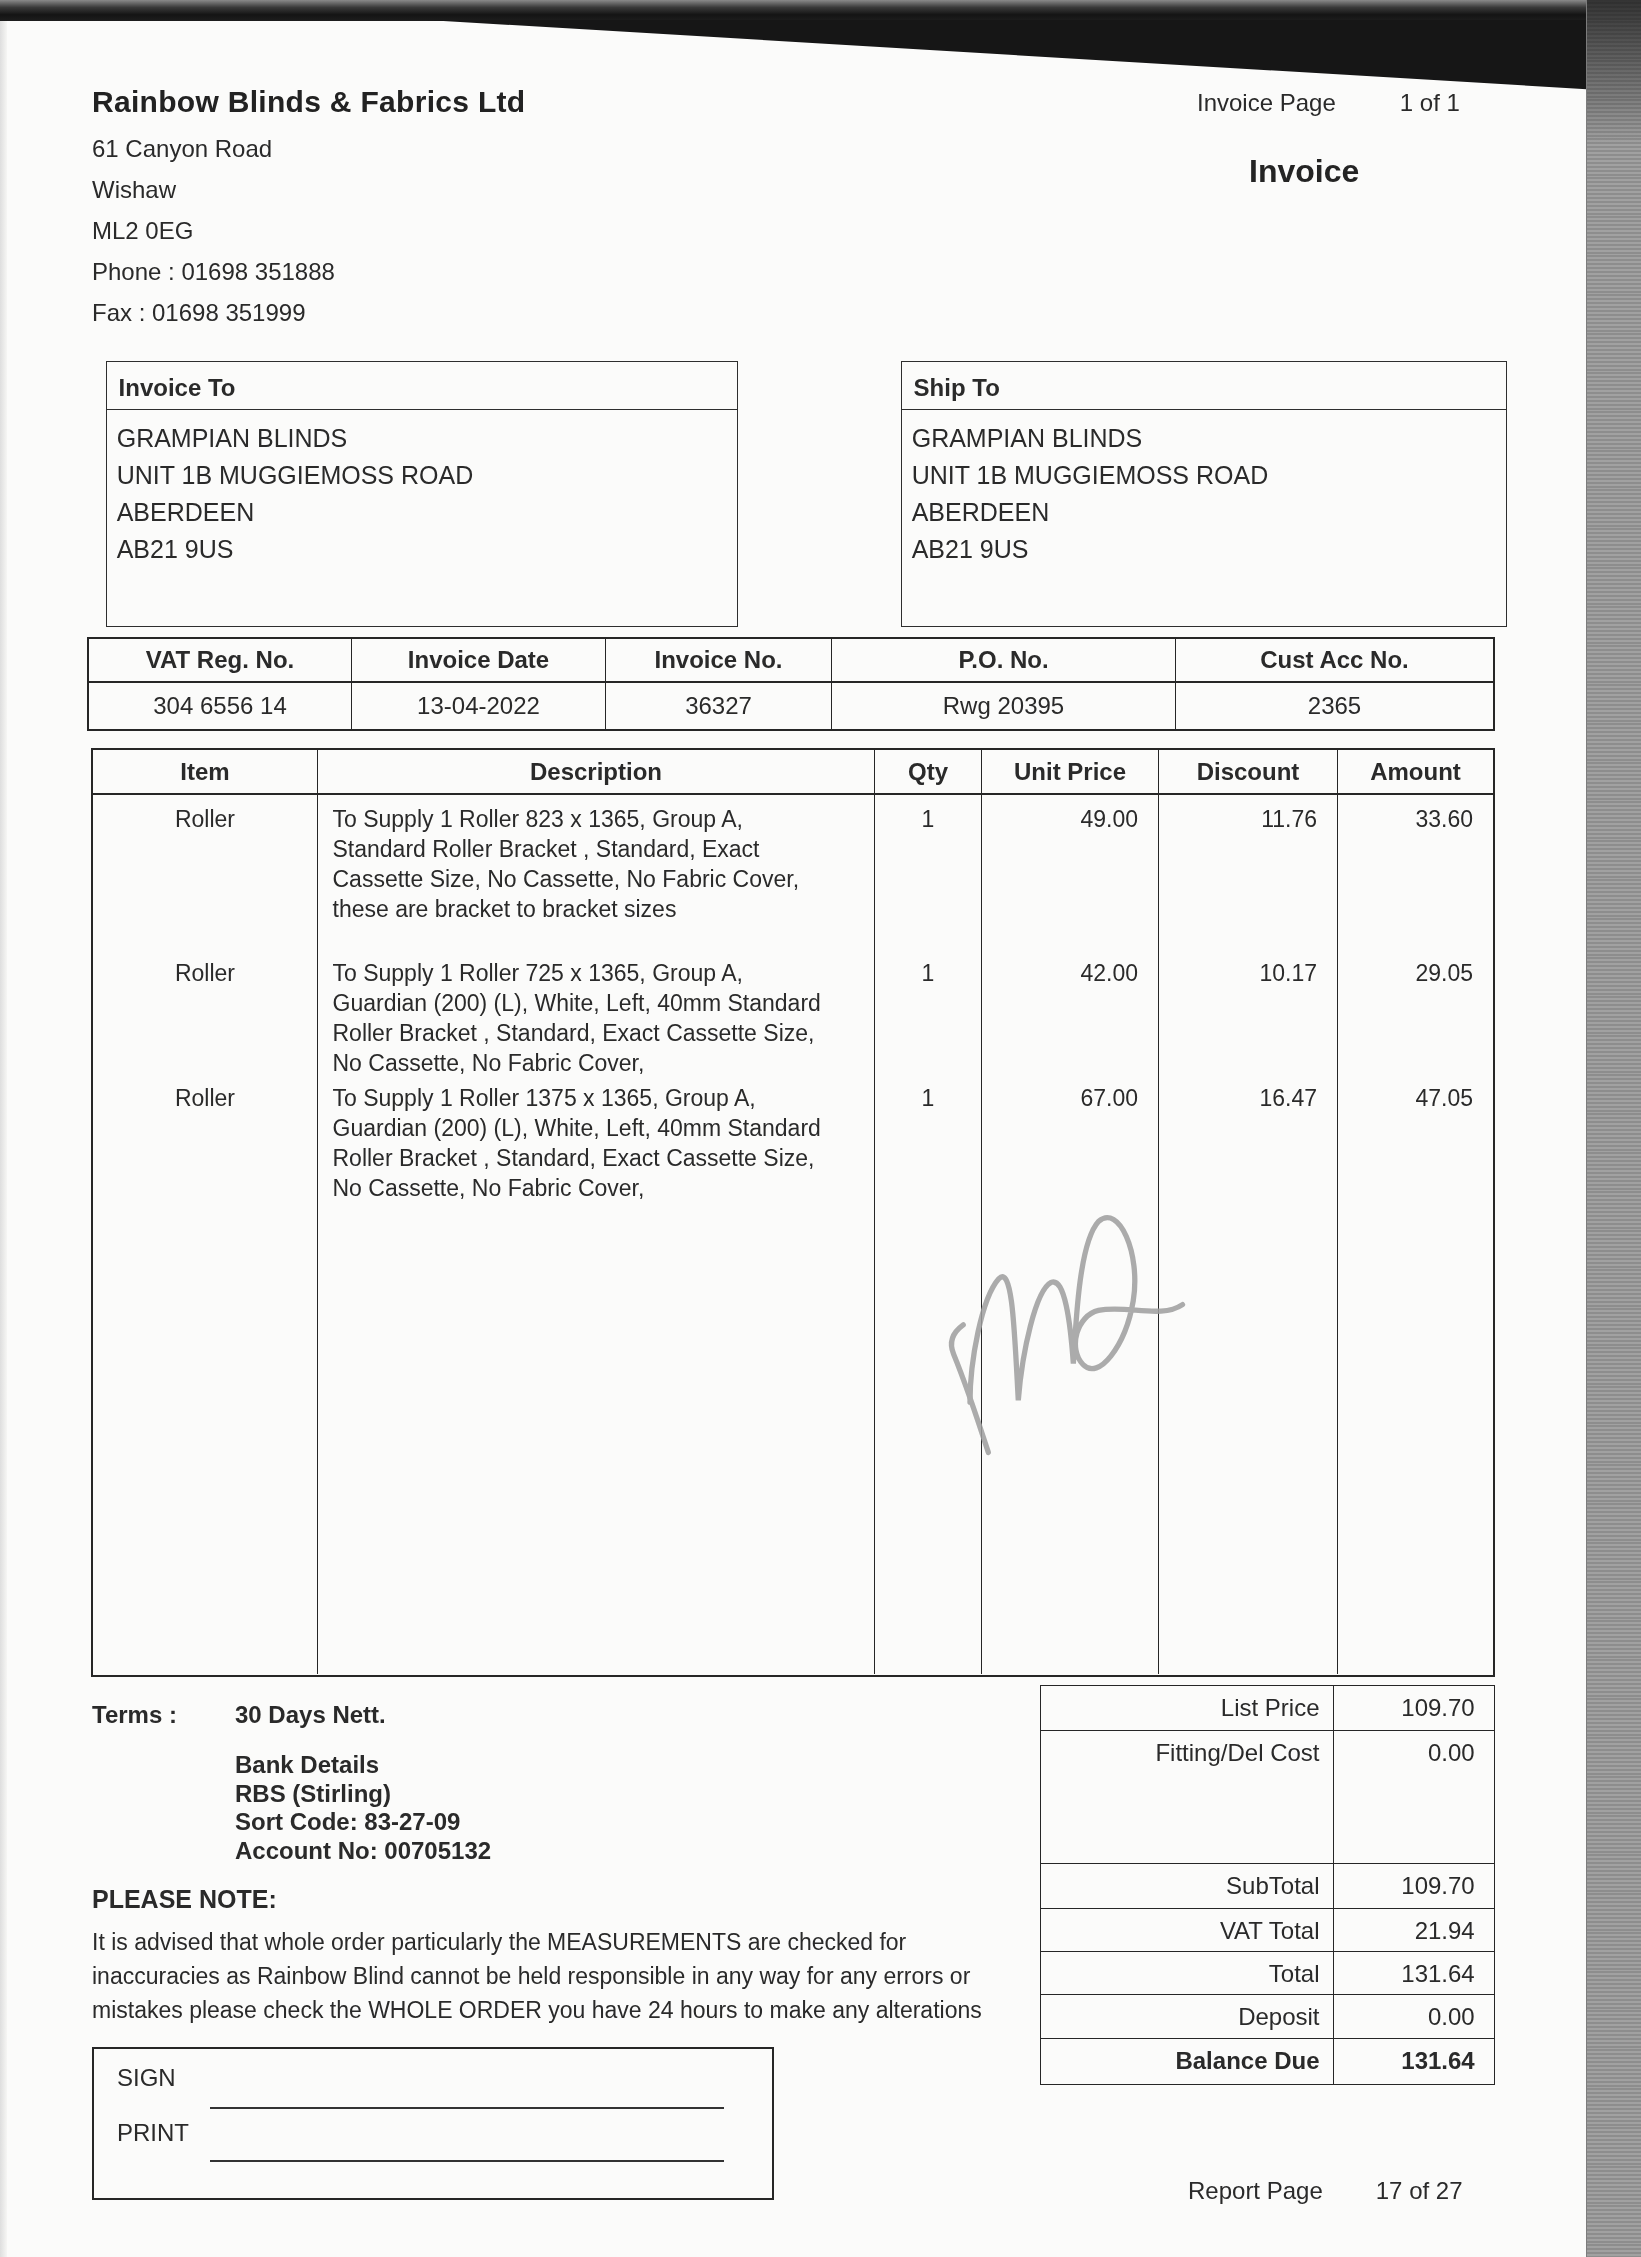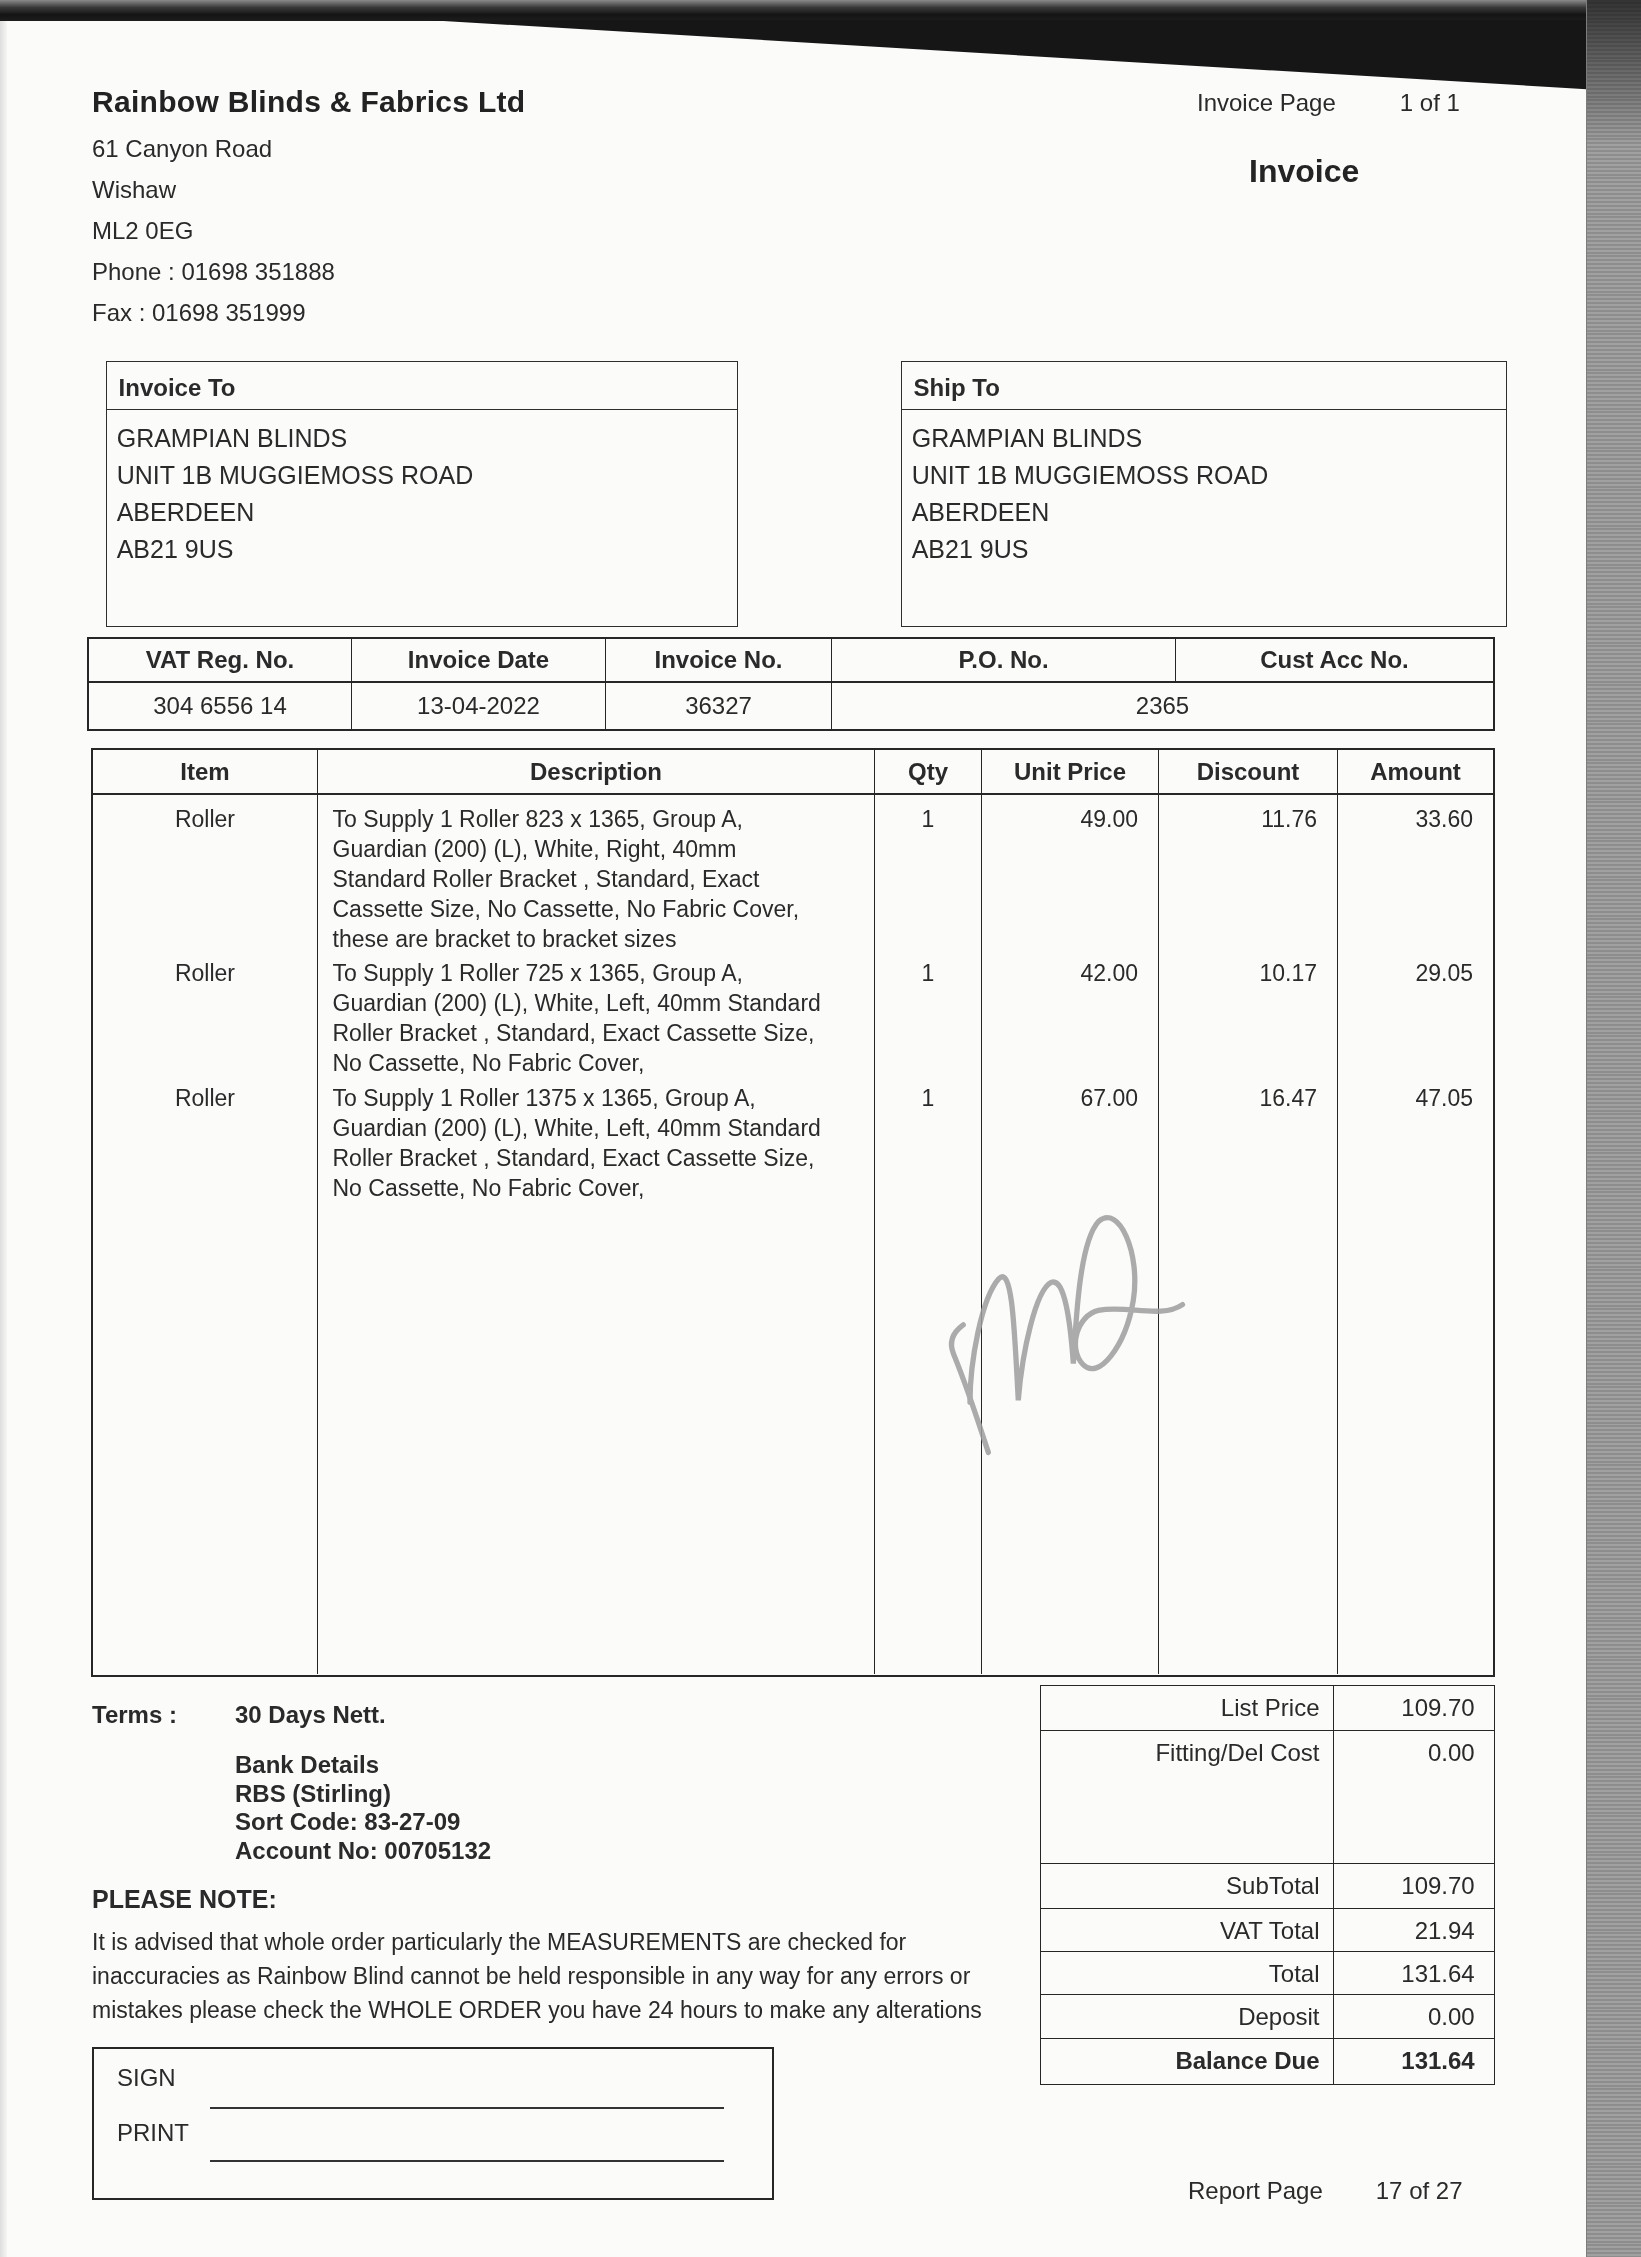--- a/index.html
+++ b/index.html
@@ -157,20 +157,21 @@
       <div class="meta-cell">VAT Reg. No.</div>
       <div class="meta-cell">Invoice Date</div>
       <div class="meta-cell">Invoice No.</div>
       <div class="meta-cell">P.O. No.</div>
       <div class="meta-cell">Cust Acc No.</div>
     </div>
   <div class="meta-row vals" id="meta-vals">
       <div class="meta-cell">304 6556 14</div>
       <div class="meta-cell">13-04-2022</div>
       <div class="meta-cell">36327</div>
+      <div class="meta-cell">Rwg 20395</div>
       <div class="meta-cell">2365</div>
     </div>
 </div>
 
 <div class="items-table">
   <div class="items-header" id="items-header">
       <div class="hcell w-item">Item</div>
       <div class="hcell w-desc">Description</div>
       <div class="hcell w-qty">Qty</div>
       <div class="hcell w-price">Unit Price</div>
@@ -179,21 +180,20 @@
     </div>
   <div class="items-body">
     <div class="col c-item w-item" id="col-item">
         <div class="ent h1">Roller</div>
         <div class="ent h2">Roller</div>
         <div class="ent">Roller</div>
       </div>
     <div class="col c-desc w-desc" id="col-desc">
         <div class="ent h1">
           <div class="dline">To Supply 1 Roller  823 x 1365, Group A,</div>
-          <div class="dline">Guardian (200) (L), White, Right, 40mm</div>
           <div class="dline">Standard Roller Bracket , Standard, Exact</div>
           <div class="dline">Cassette Size, No Cassette, No Fabric Cover,</div>
           <div class="dline">these are bracket to bracket sizes</div>
         </div>
         <div class="ent h2">
           <div class="dline">To Supply 1 Roller  725 x 1365, Group A,</div>
           <div class="dline">Guardian (200) (L), White, Left, 40mm Standard</div>
           <div class="dline">Roller Bracket , Standard, Exact Cassette Size,</div>
           <div class="dline">No Cassette, No Fabric Cover,</div>
         </div>

